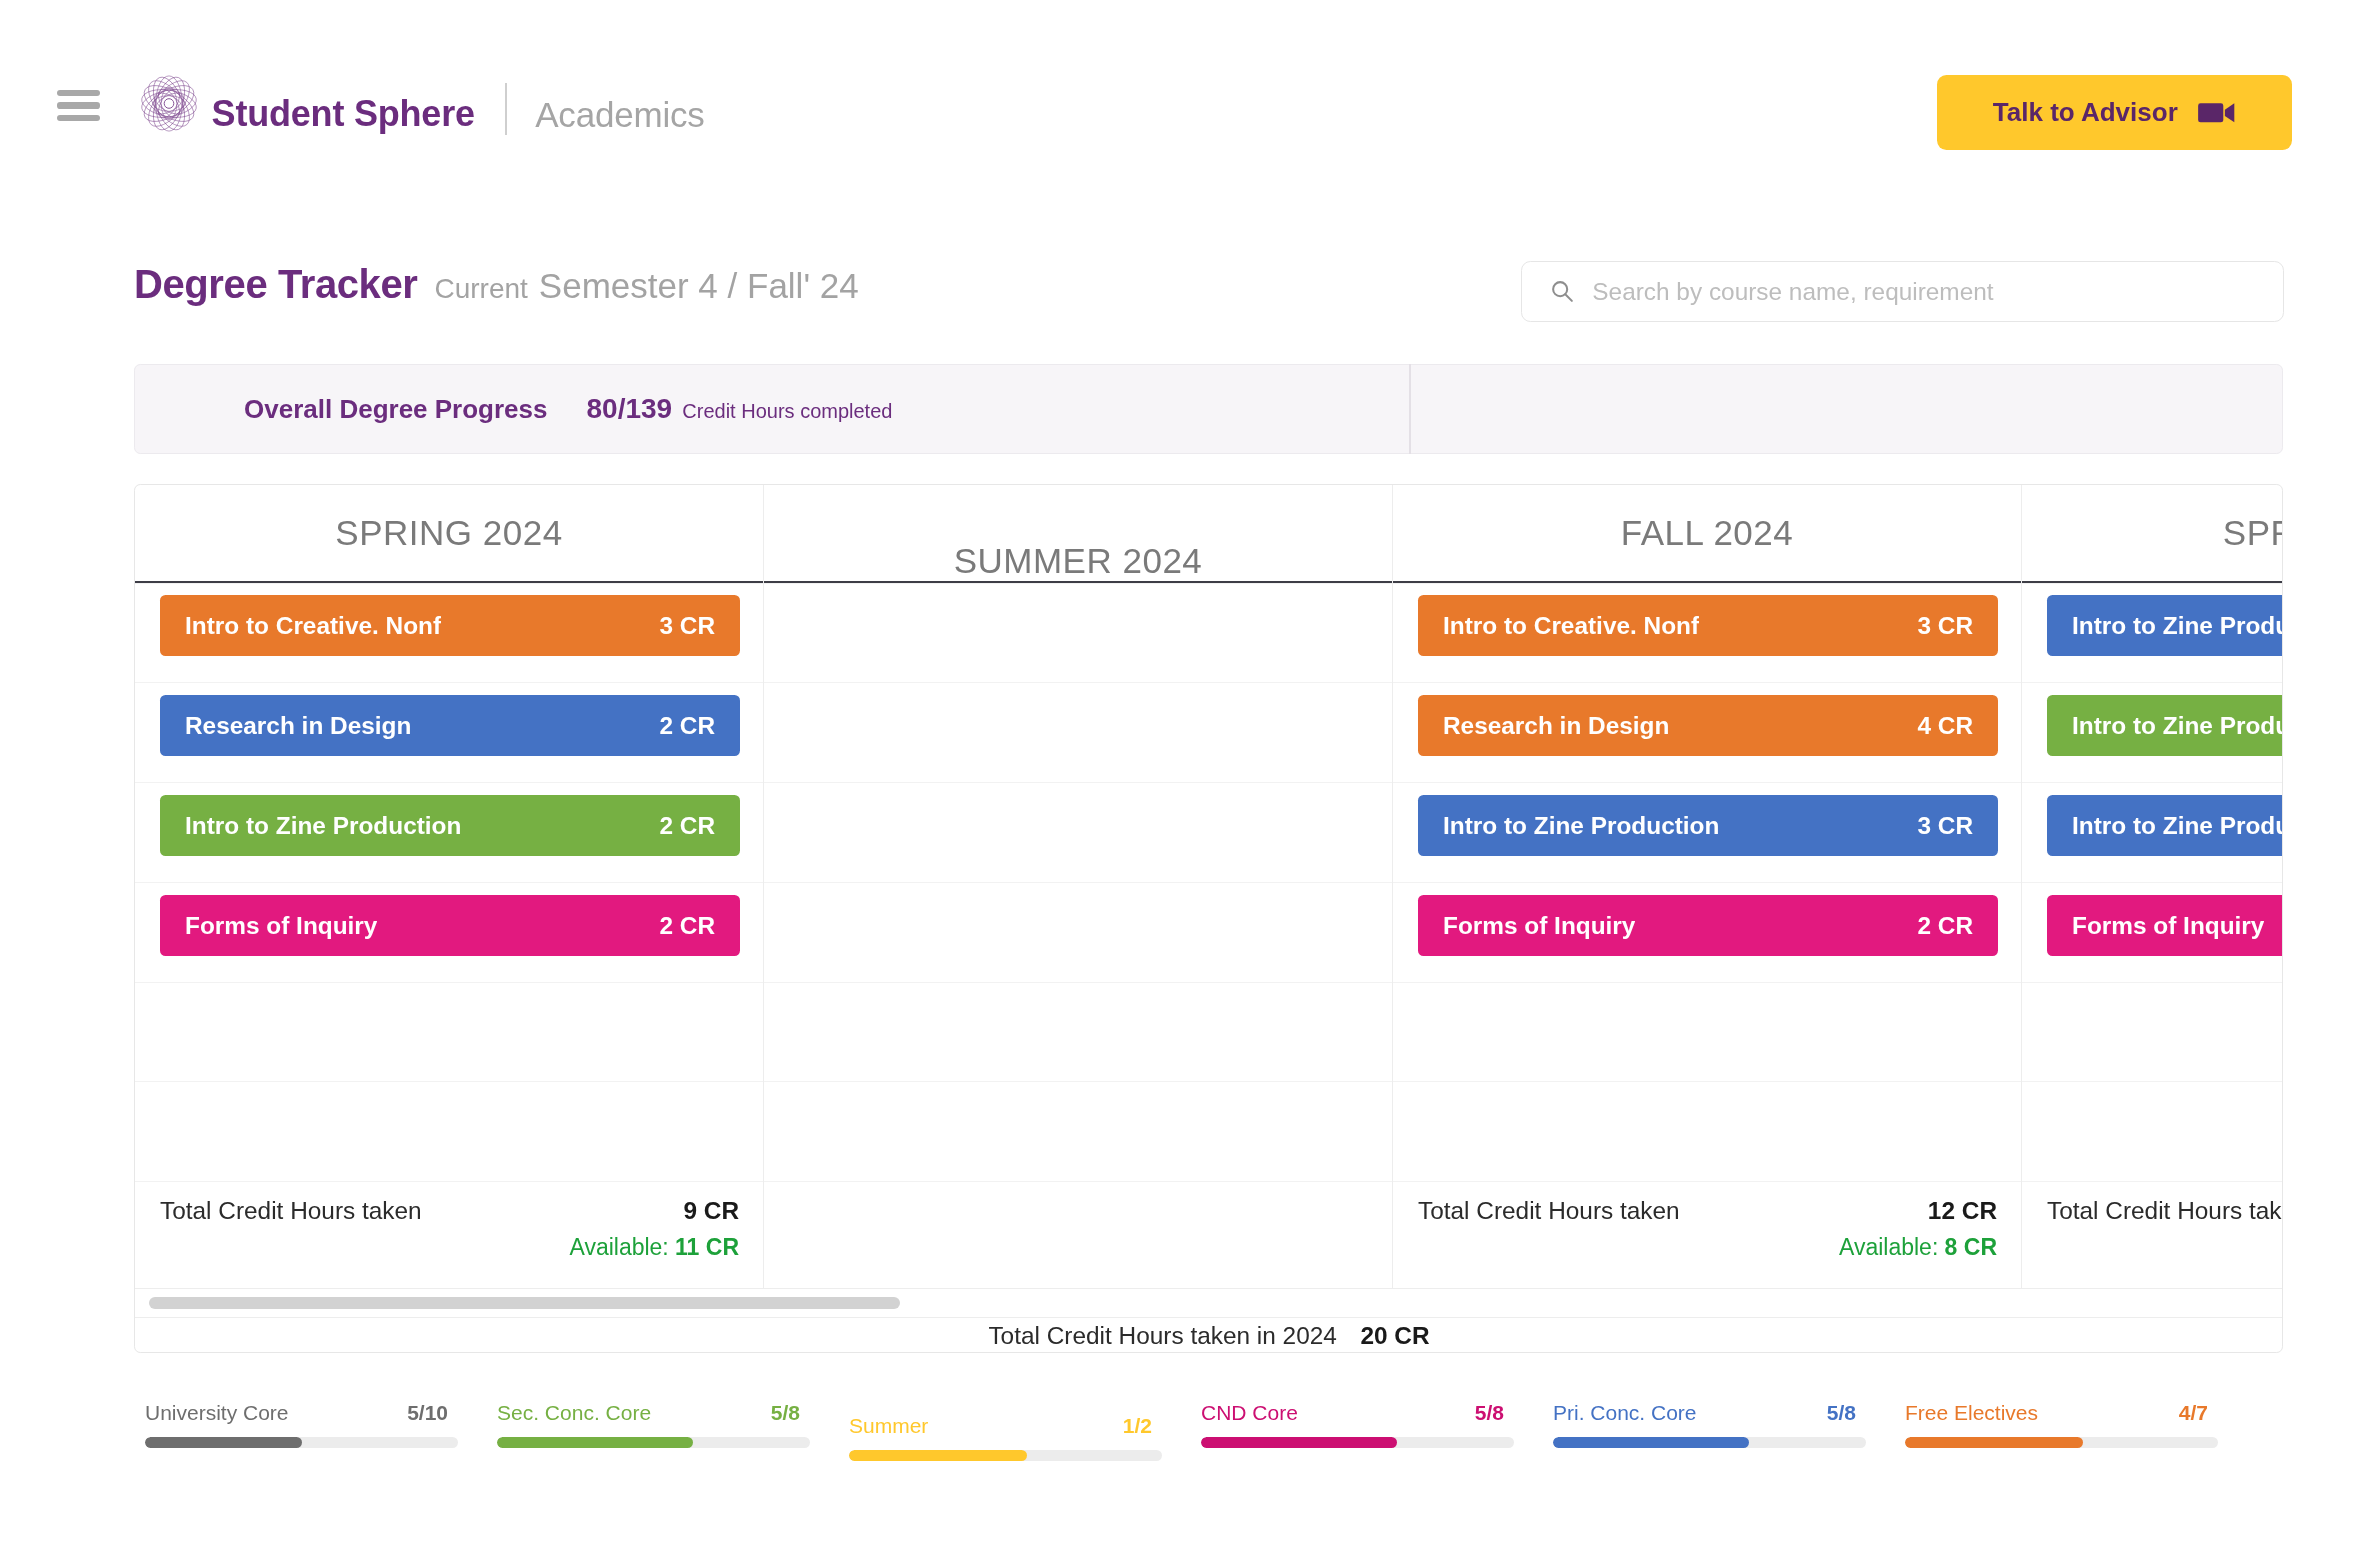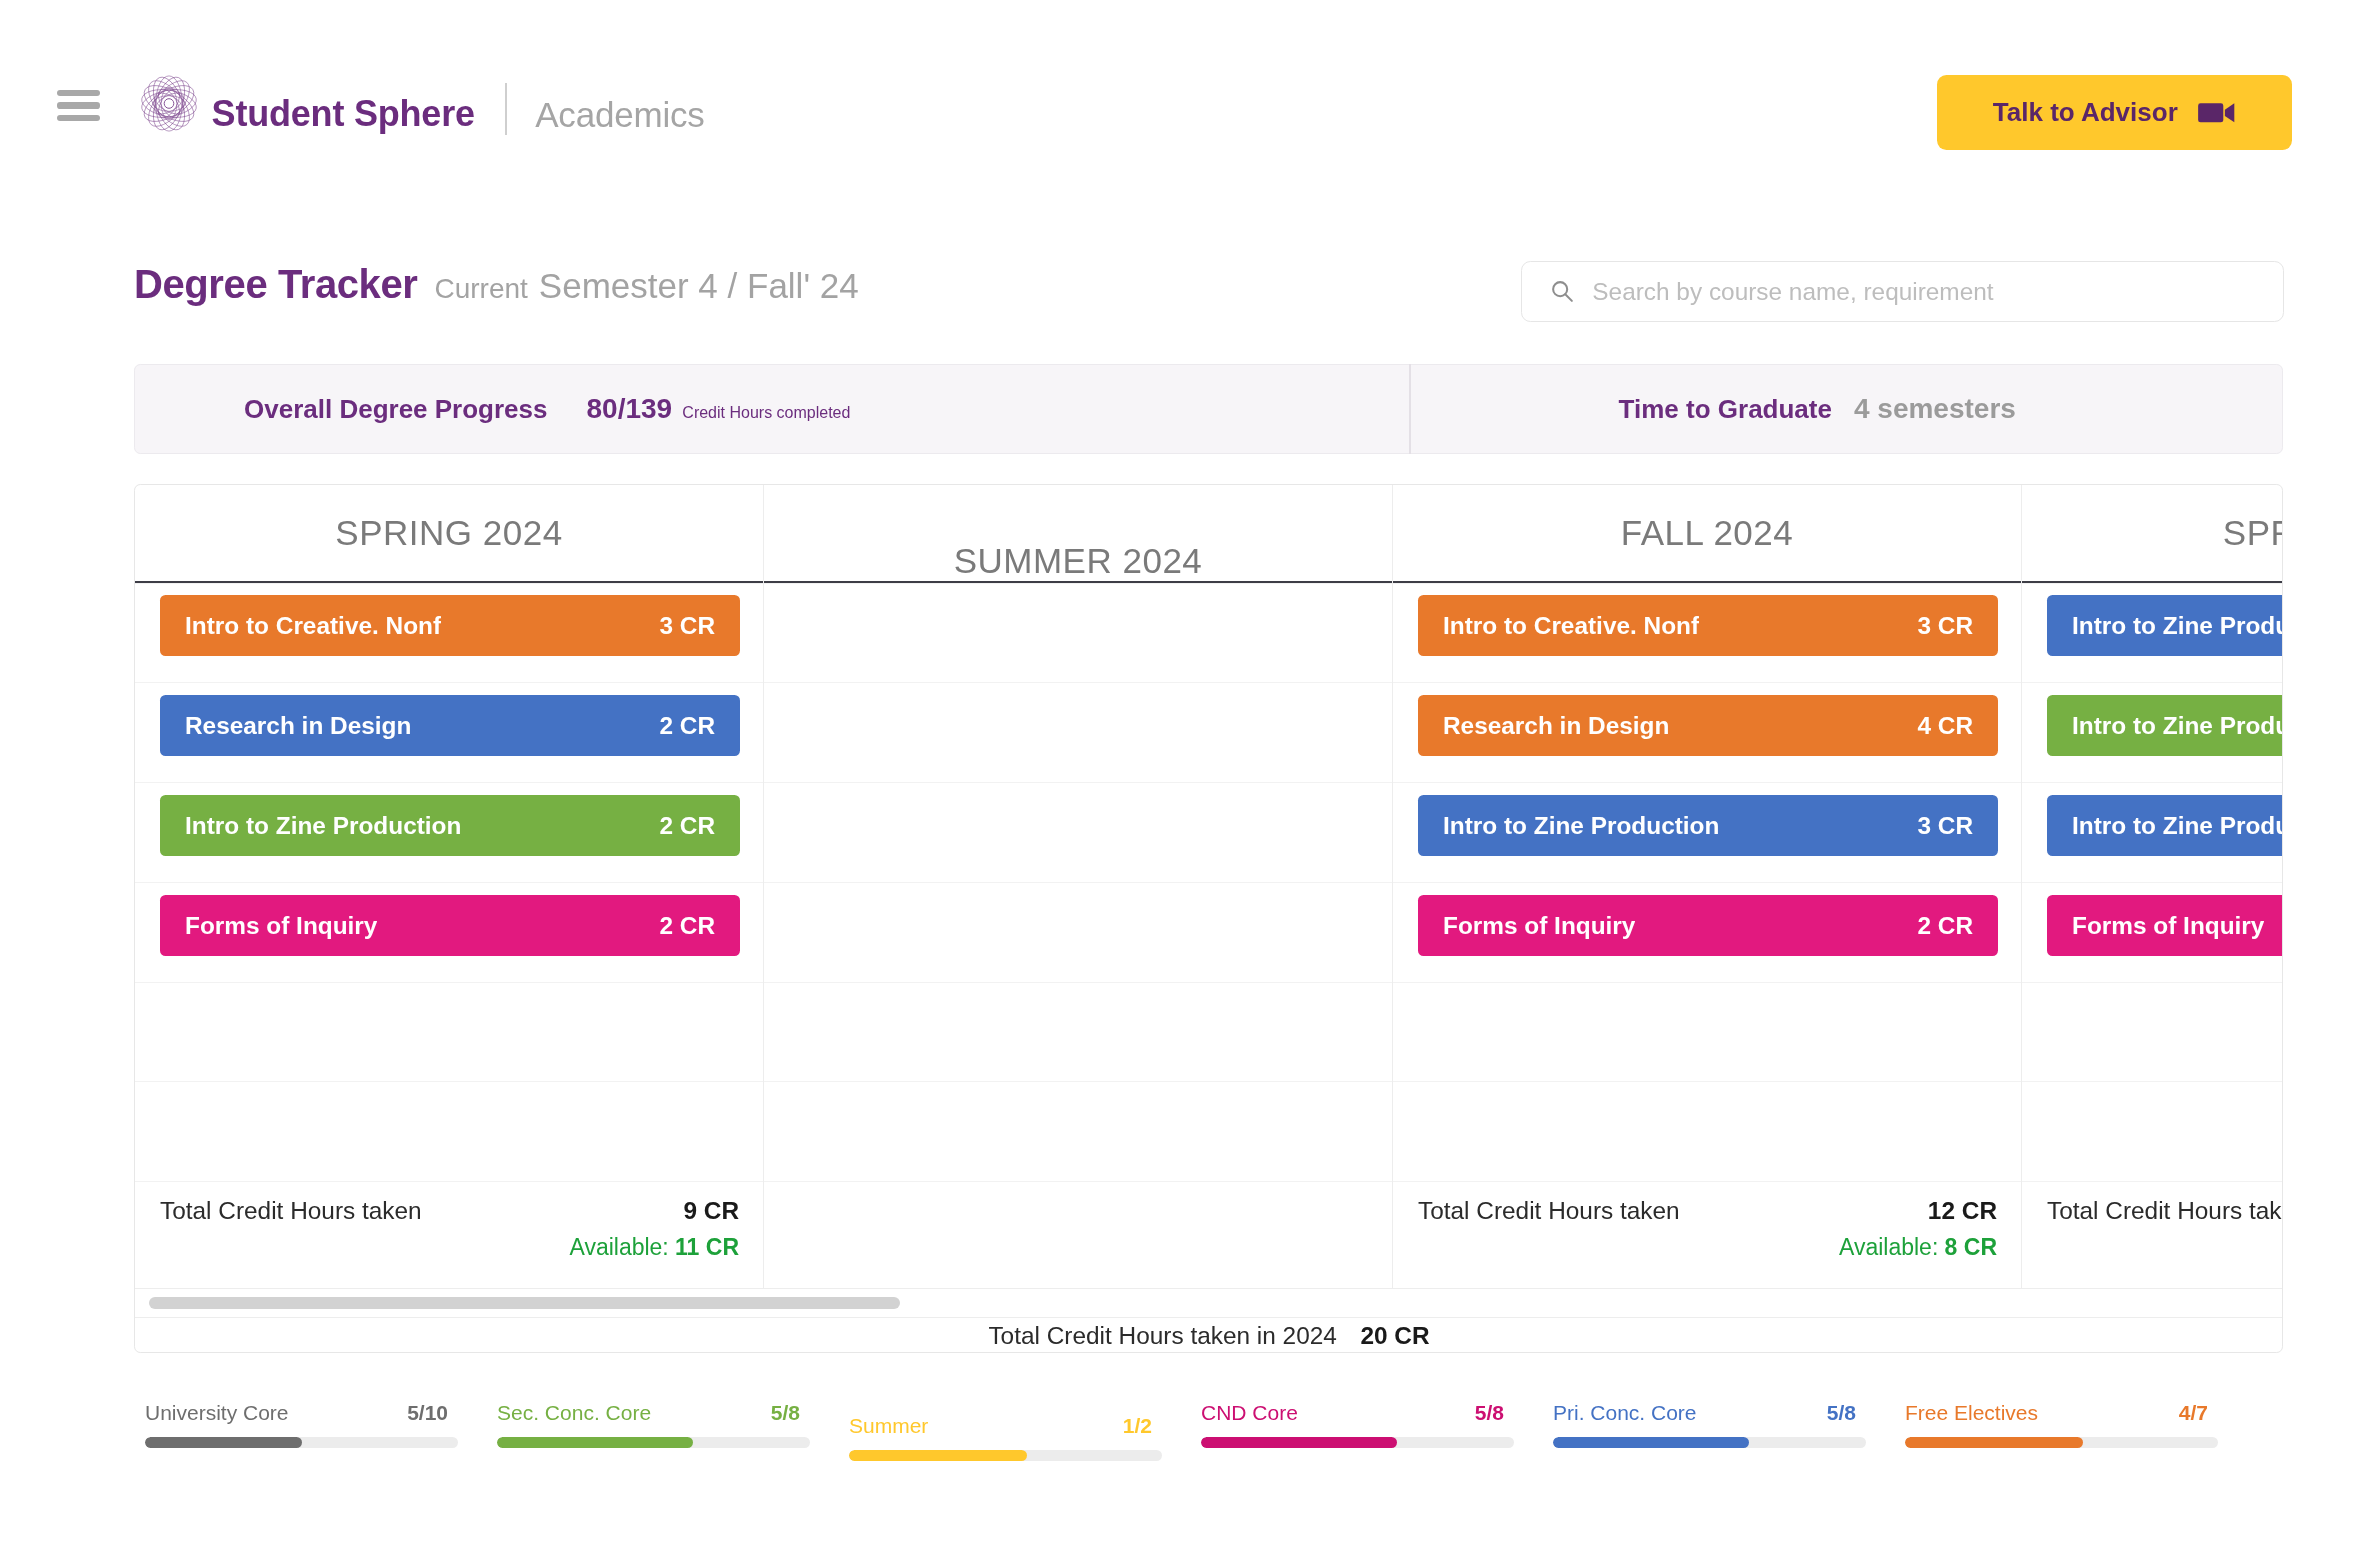--- a/index.html
+++ b/index.html
@@ -63,21 +63,21 @@
   .summary {
     position: absolute; left: 134px; top: 364px; width: 2149px; height: 90px;
     background: #F7F5F8; border: 0.8px solid #eceaee; border-radius: 6.3px;
     display: flex; align-items: center;
   }
   .summary-left { width: 1274px; display: flex; align-items: baseline; padding-left: 109px; }
   .summary-divider { width: 1.6px; height: 90px; background: #e4e0e6; }
   .summary-right { flex: 1; display: flex; align-items: baseline; padding-left: 208px; }
   .sum-label { font-size: 26px; font-weight: bold; color: #6B2D7E; white-space: nowrap; }
   .sum-big { font-size: 28px; font-weight: bold; color: #6B2D7E; margin-left: 39px; white-space: nowrap; }
-  .sum-sub { font-size: 16px; color: #6B2D7E; margin-left: 10.2px; white-space: nowrap; }
+  .sum-sub { font-size: 20px; color: #6B2D7E; margin-left: 10.2px; white-space: nowrap; }
   .sum-gray { font-size: 28px; font-weight: bold; color: #9b9b9b; margin-left: 22px; white-space: nowrap; }
 
   
   .tracker {
     position: absolute; left: 134px; top: 484px; width: 2149px; height: 869px;
     border: 0.8px solid #e7e7e7; border-radius: 6.3px; background: #fff; overflow: hidden;
   }
   .grid-scroll { position: absolute; left: 0; top: 0; width: 2149px; height: 803px; overflow: hidden; }
   .grid-inner { position: relative; width: 2673px; height: 803px; }
 
@@ -210,24 +210,20 @@
   <span class="search-ph">Search by course name, requirement</span>
 </div>
 
 <div class="summary">
   <div class="summary-left">
     <span class="sum-label">Overall Degree Progress</span>
     <span class="sum-big">80/139</span>
     <span class="sum-sub">Credit Hours completed</span>
   </div>
   <div class="summary-divider"></div>
-  <div class="summary-right">
-    <span class="sum-label">Time to Graduate</span>
-    <span class="sum-gray">4 semesters</span>
-  </div>
 </div>
 
 <div class="tracker">
   <div class="grid-scroll">
     <div class="grid-inner" id="grid-inner">
       <div class="head-rule"></div>
       <div class="rowlines" id="rowlines">
           <div class="rowline" style="top: 0px;"></div>
           <div class="rowline" style="top: 99px;"></div>
           <div class="rowline" style="top: 199px;"></div>

